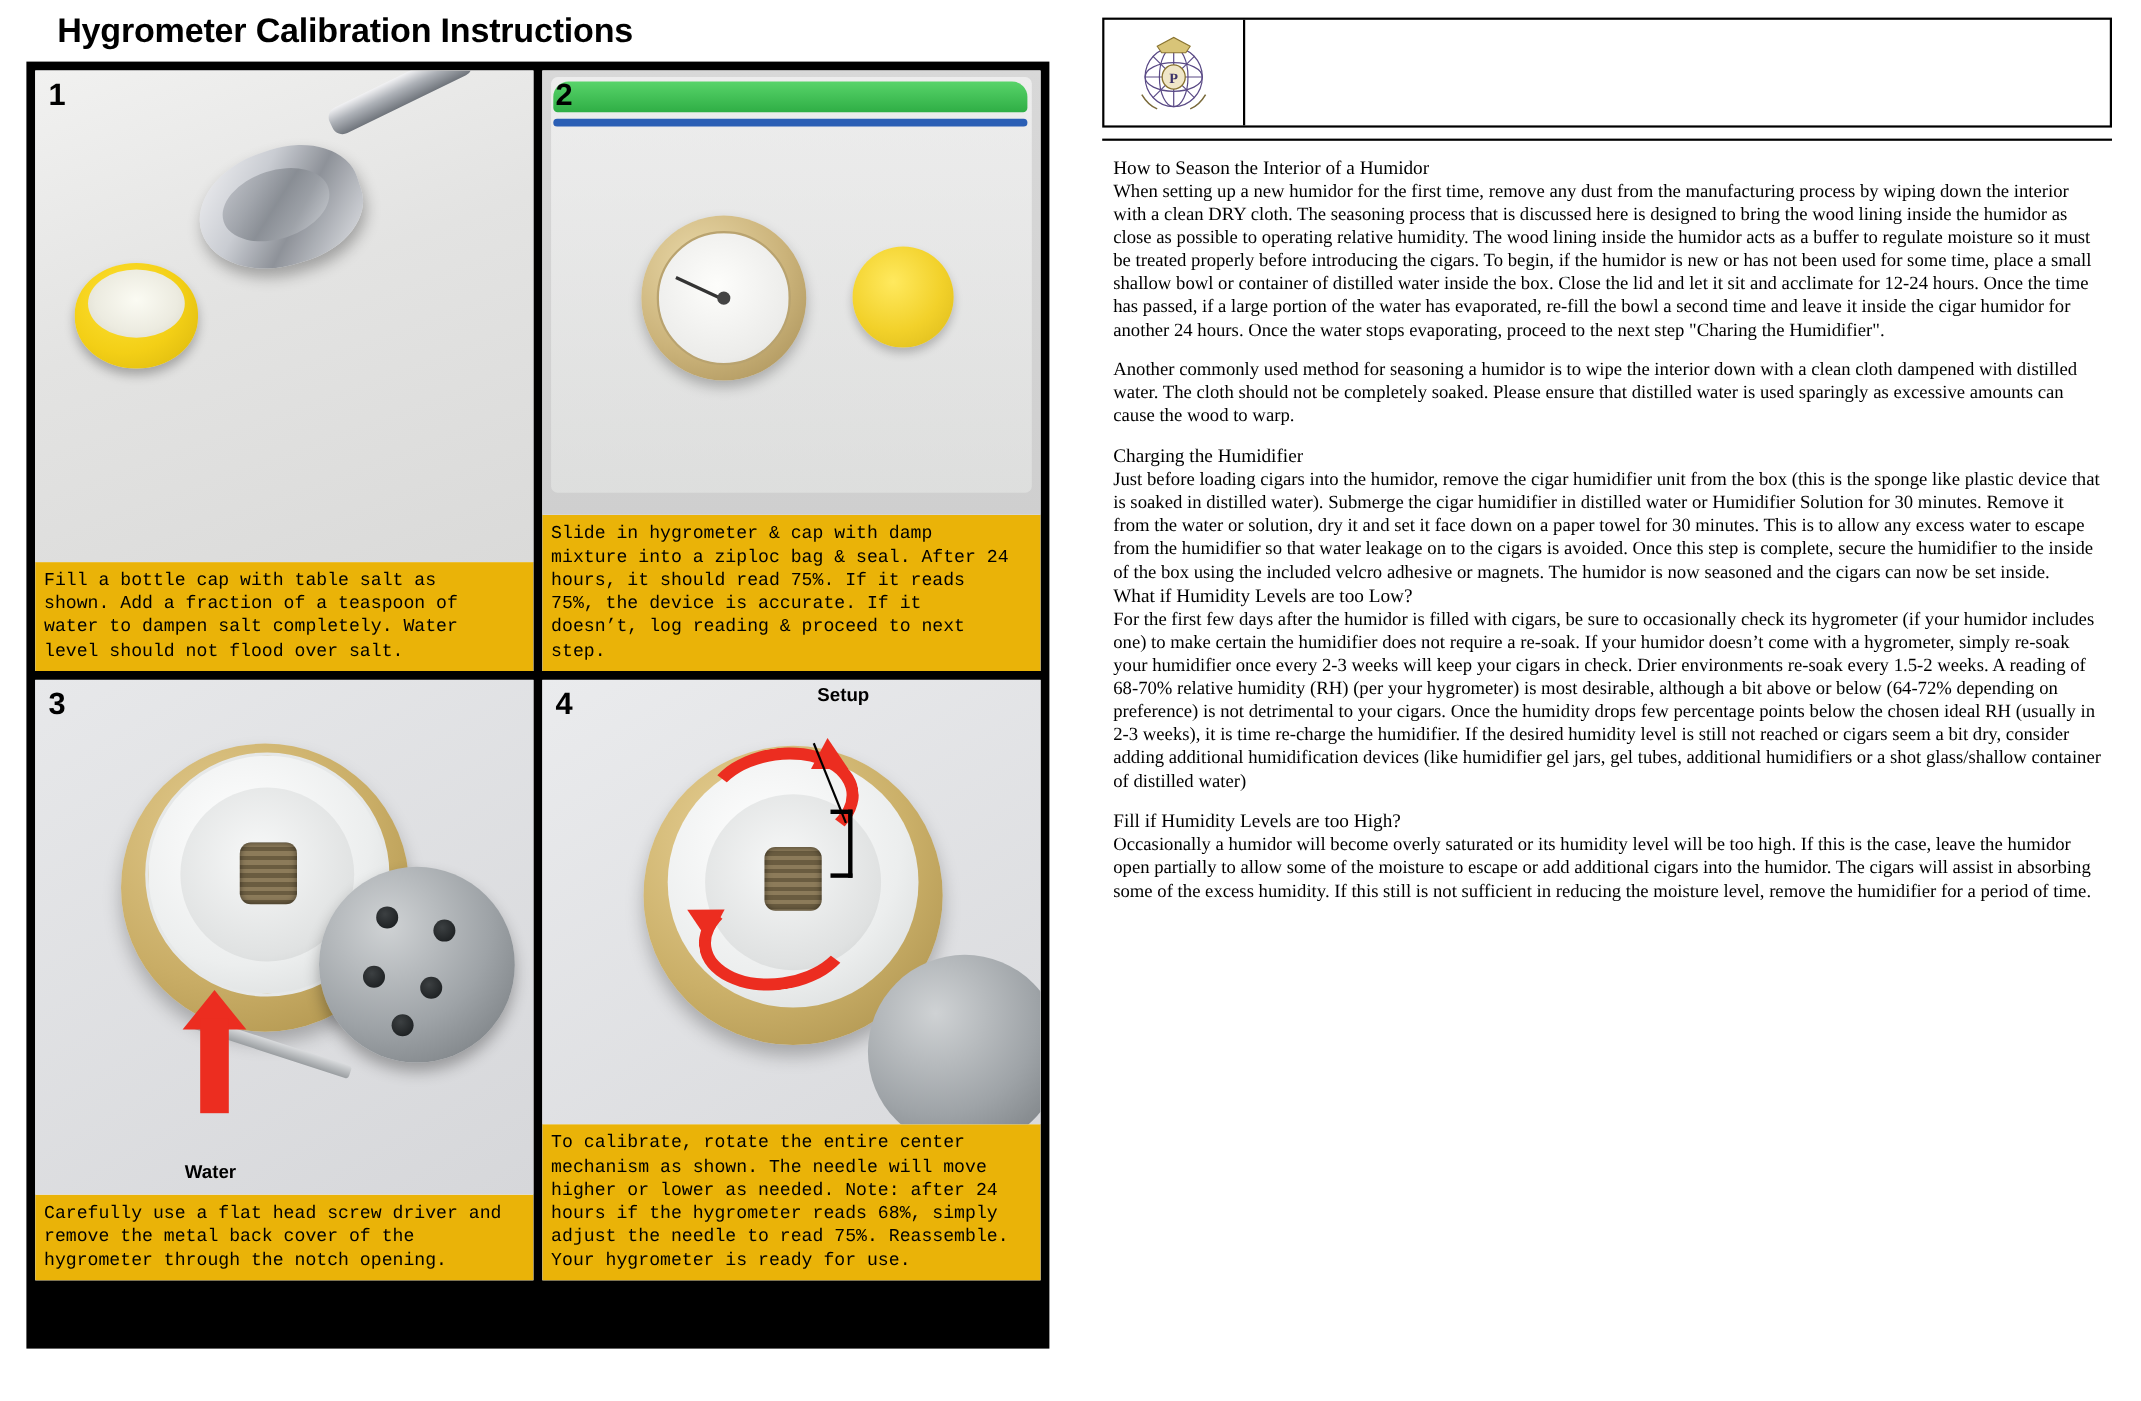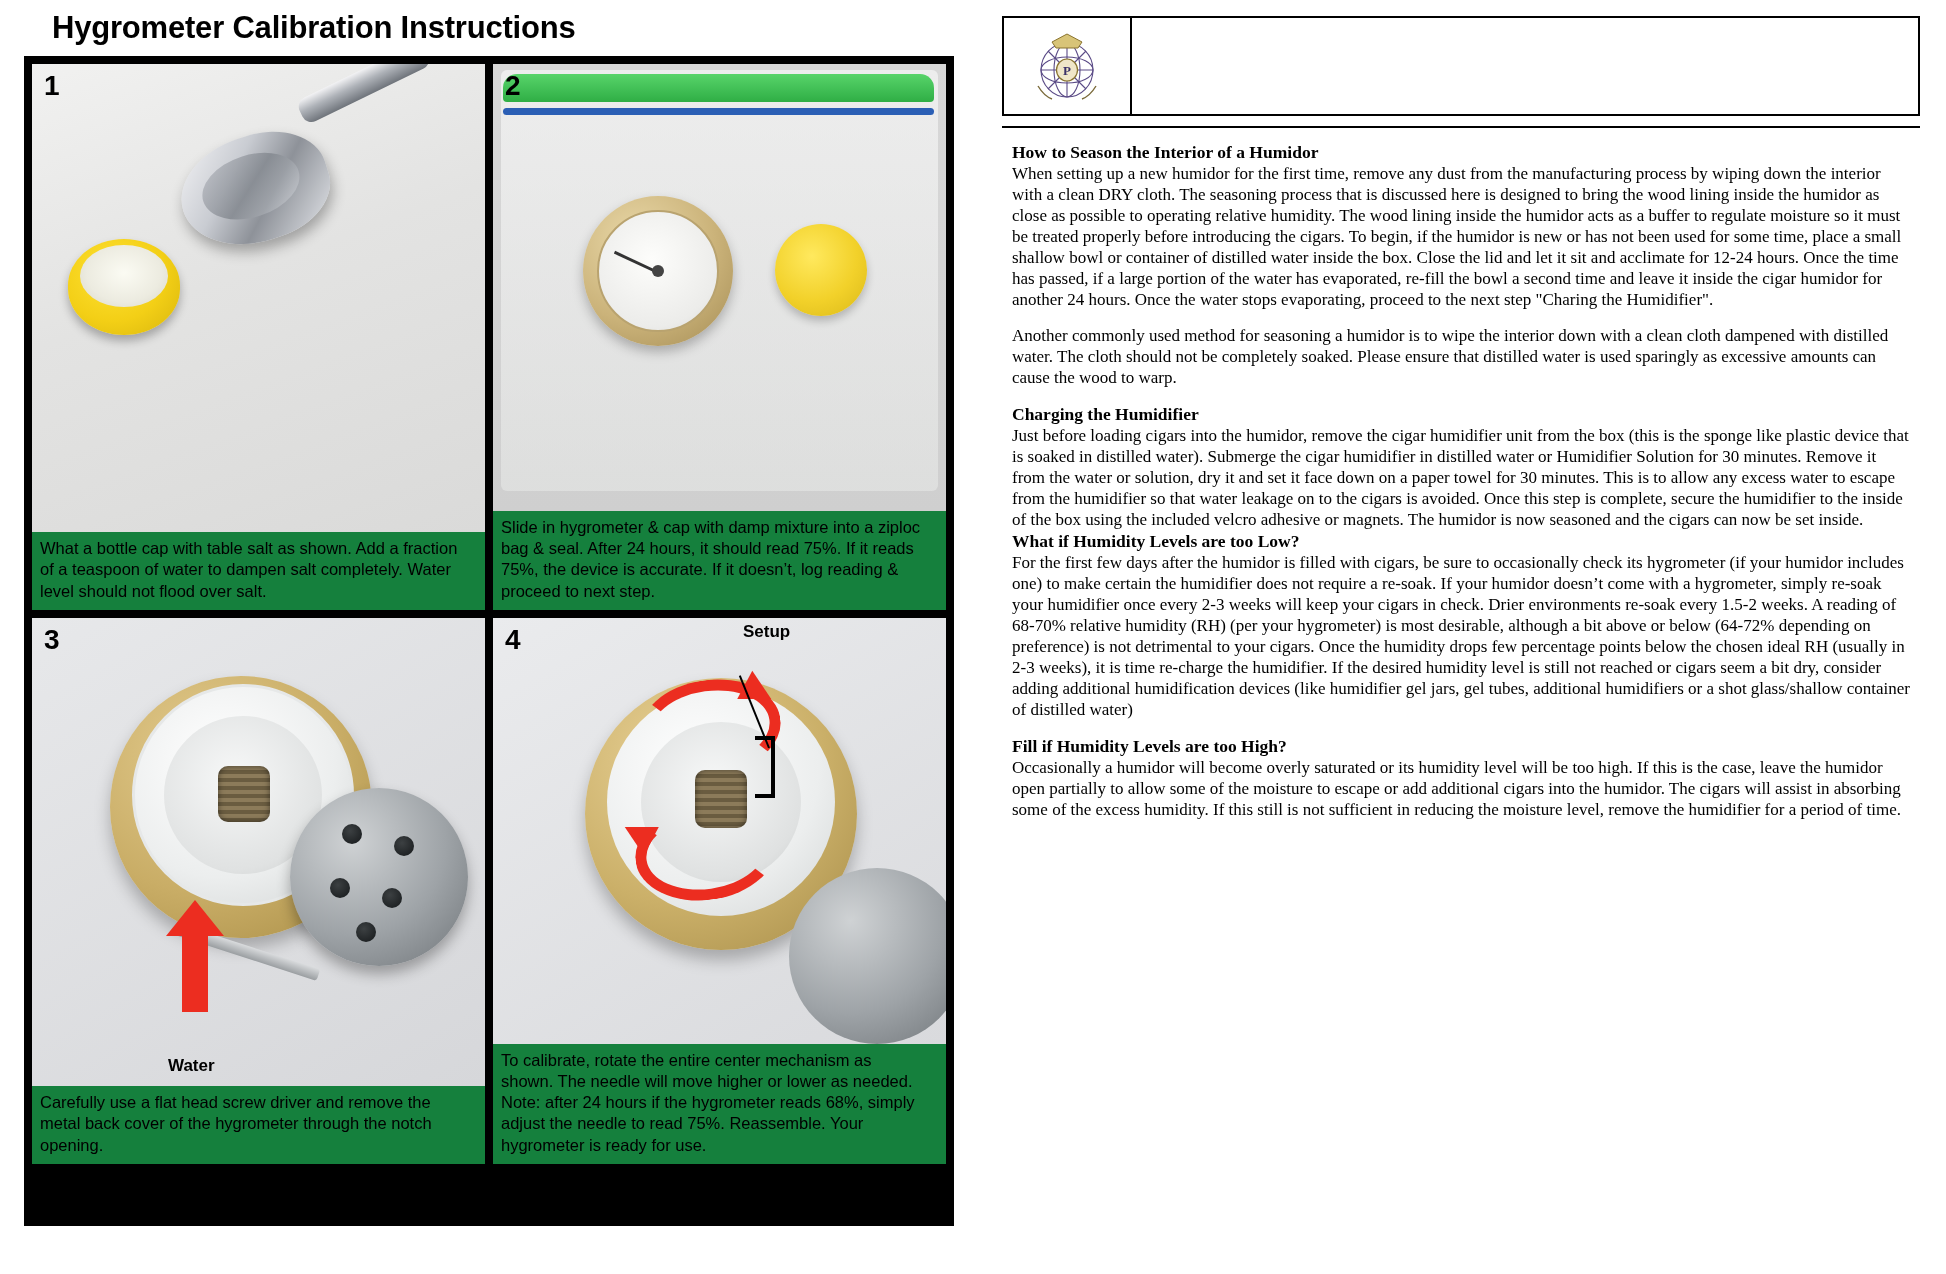--- a/index.html
+++ b/index.html
@@ -75,25 +75,25 @@
     position: absolute;
     left: 12px;
     top: 6px;
     font-family: "Liberation Sans", sans-serif;
     font-weight: bold;
     font-size: 28px;
     color: #000;
     z-index: 8;
   }
   .caption {
-    font-family: Liberation Sans, sans-serif;
+    font-family: Liberation Mono, monospace;
     font-size: 16.5px;
     line-height: 1.29;
     padding: 6px 20px 8px 8px;
-    background: #15803d;
+    background: #eab308;
     color: #000;
   }
   .brand {
     position: absolute;
     right: 18px;
     bottom: 12px;
     font-family: "Liberation Sans", sans-serif;
     font-weight: bold;
     font-size: 19px;
     color: #000;
@@ -429,21 +429,21 @@
     border-top: 2px solid #000;
     margin: 10px 0 0 0;
   }
   .body-copy {
     margin-top: 14px;
     padding-left: 10px;
     padding-right: 8px;
   }
   .h-sec {
     font-family: "Liberation Serif", serif;
-    font-weight: bold;
+    font-weight: normal;
     font-size: 17.5px;
     margin: 0 0 1px 0;
   }
   .h-big {
     font-family: "Liberation Serif", serif;
     font-weight: bold;
     font-size: 19.5px;
     margin: 18px 0 10px 0;
   }
   p.para {
@@ -469,21 +469,21 @@
 
         <div class="cell">
           <div class="photo p1">
             <div class="table-shadow"></div>
             <div class="cap-outer"></div>
             <div class="cap-inner"></div>
             <div class="spoon-bowl"></div>
             <div class="spoon-handle"></div>
             <div class="cell-num">1</div>
           </div>
-          <div class="caption">What a bottle cap with table salt as shown.  Add a fraction of a teaspoon of water to dampen salt completely. Water level should not flood over salt.</div>
+          <div class="caption">Fill a bottle cap with table salt as shown.  Add a fraction of a teaspoon of water to dampen salt completely. Water level should not flood over salt.</div>
         </div>
 
         <div class="cell">
           <div class="photo p2">
             <div class="bg"></div>
             <div class="bag"></div>
             <div class="zip-green"></div>
             <div class="zip-blue"></div>
             <div class="hygro">
               <div class="hygro-face">

